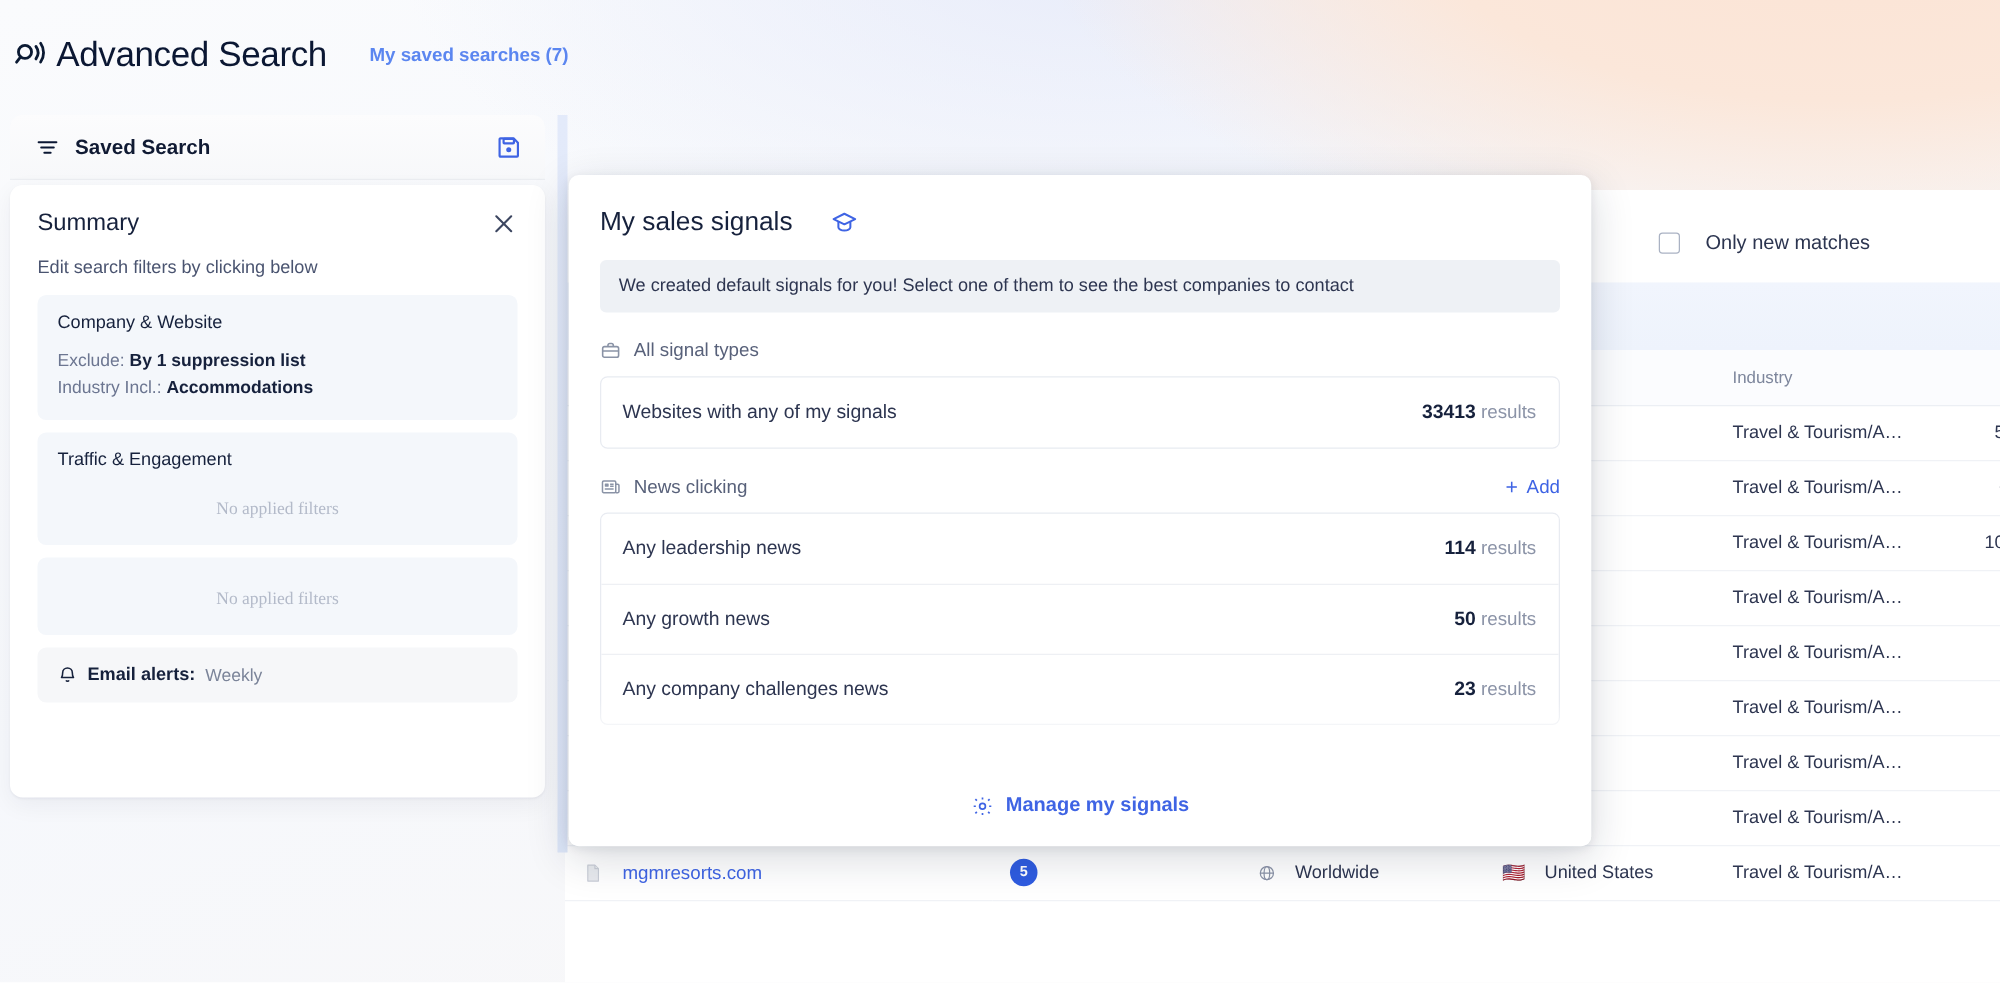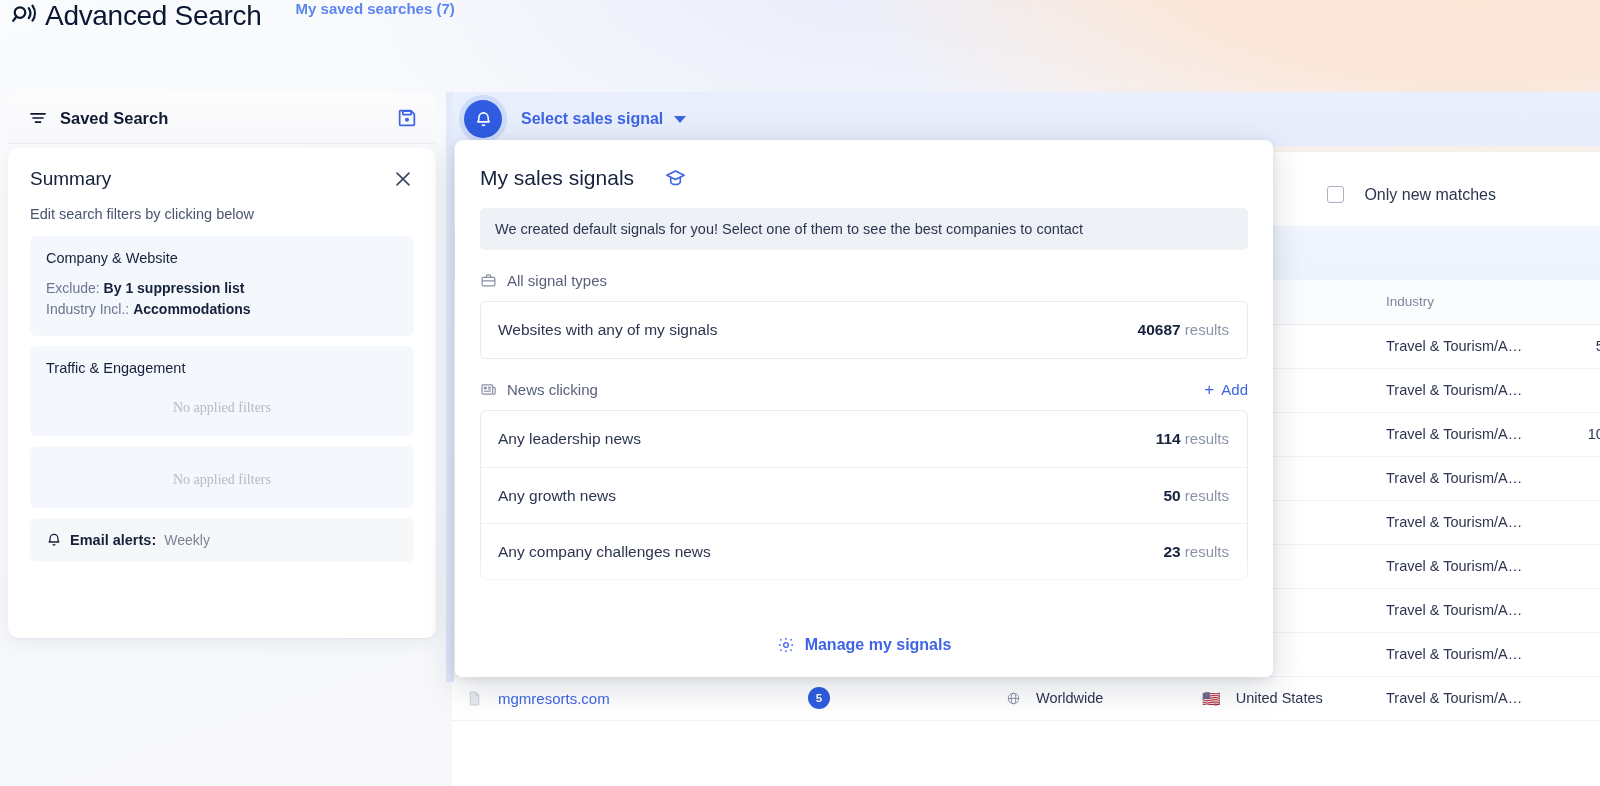--- a/index.html
+++ b/index.html
@@ -22,21 +22,21 @@
     background:
       radial-gradient(ellipse 900px 420px at 92% -10%, #fbe3d4 0%, #fbe7da 38%, rgba(251,231,218,0) 72%),
       radial-gradient(ellipse 800px 380px at 55% -5%, #e8ecfa 0%, rgba(232,236,250,0) 70%),
       linear-gradient(160deg, #fafbfd 0%, #f6f8fc 45%, #f9f7f6 100%);
   }
 
   
   .top-header {
     position: absolute; left: 0; top: 0;
     width: 1484px; height: 88px;
-    display: flex; align-items: flex-start;
+    display: flex; align-items: center;
     padding-left: 10px;
     z-index: 6;
   }
   .logo-mark {
     width: 30px; height: 30px;
     margin-right: 5px;
     display: flex; align-items: center; justify-content: center;
     color: #0b1a33;
     flex: none;
   }
@@ -521,30 +521,20 @@
             <path d="M10.2 18.4a2 2 0 0 0 3.6 0"></path>
           </svg>
         </span>
         <span class="alerts-label">Email alerts:</span>
         <span class="alerts-value">Weekly</span>
       </div>
     </div>
   </div>
 
   <div class="signal-bar-strip"></div>
-  <div class="signal-bar">
-    <span class="bell-circle">
-      <svg viewBox="0 0 24 24" fill="none" stroke="currentColor" stroke-width="2" stroke-linejoin="round">
-        <path d="M6.2 9.4a5.8 5.8 0 0 1 11.6 0c0 4.2 1.4 5.6 1.4 5.6H4.8s1.4-1.4 1.4-5.6z"></path>
-        <path d="M10.2 18.4a2 2 0 0 0 3.6 0"></path>
-      </svg>
-    </span>
-    <span class="signal-select-label">Select sales signal</span>
-    <span class="caret"></span>
-  </div>
 
   <div class="dropdown">
     <div class="dd-head">
       <span class="dd-title">My sales signals</span>
       <span class="cap-icon">
         <svg viewBox="0 0 24 24" fill="none" stroke="currentColor" stroke-width="1.7" stroke-linejoin="round">
           <path d="M12 4.2 21 8.6l-9 4.4-9-4.4z"></path>
           <path d="M7 10.8v4.6c0 1.6 2.4 2.8 5 2.8s5-1.2 5-2.8v-4.6"></path>
         </svg>
       </span>
@@ -557,21 +547,21 @@
           <span class="dd-sec-ic"><svg viewBox="0 0 24 24" fill="none" stroke="currentColor" stroke-width="1.8" stroke-linejoin="round">
               <rect x="3" y="7.5" width="18" height="12" rx="2"></rect>
               <path d="M9 7.5V6a2 2 0 0 1 2-2h2a2 2 0 0 1 2 2v1.5"></path>
               <line x1="3" y1="12.5" x2="21" y2="12.5"></line>
             </svg></span>
           <span class="dd-sec-label">All signal types</span>
         </div>
         <div class="dd-list">
           <div class="dd-row">
             <span class="dd-row-label">Websites with any of my signals</span>
-            <span class="dd-row-count"><b>40687</b><span> results</span></span>
+            <span class="dd-row-count"><b>33413</b><span> results</span></span>
           </div>
         </div>
         <div class="dd-section">
           <span class="dd-sec-ic"><svg viewBox="0 0 24 24" fill="none" stroke="currentColor" stroke-width="1.7" stroke-linejoin="round">
               <rect x="2.8" y="5.5" width="15" height="13" rx="1.4"></rect>
               <path d="M17.8 9h2.2a1.4 1.4 0 0 1 1.4 1.4v6.7a1.4 1.4 0 0 1-1.4 1.4h-2.2"></path>
               <rect x="5.4" y="8.2" width="4.4" height="3.6" rx="0.5" fill="currentColor" stroke="none"></rect>
               <line x1="11.4" y1="9" x2="15.4" y2="9"></line>
               <line x1="11.4" y1="11.4" x2="15.4" y2="11.4"></line>
               <line x1="5.4" y1="14.4" x2="15.4" y2="14.4"></line>

